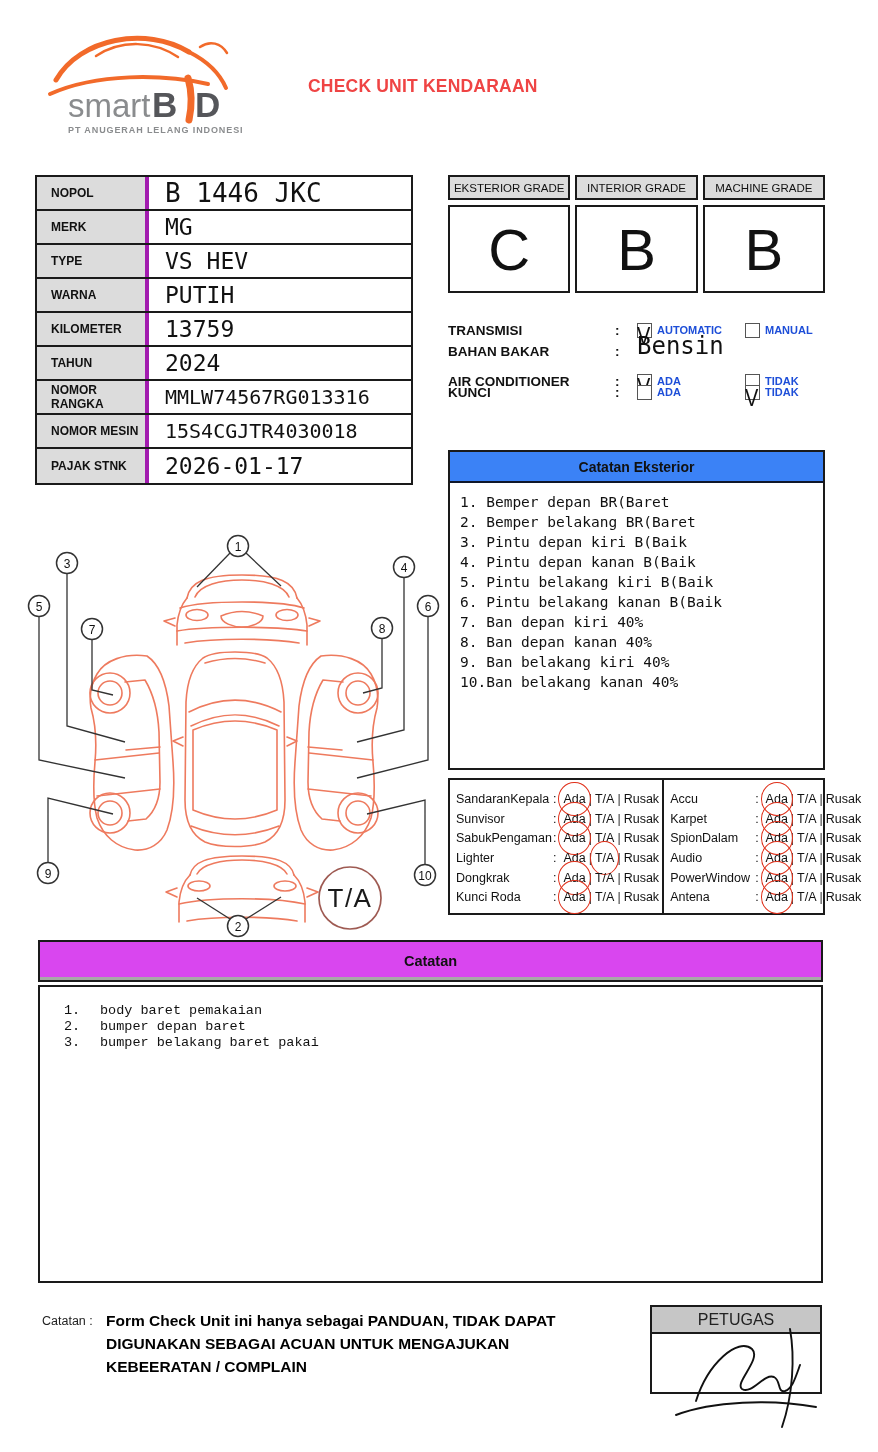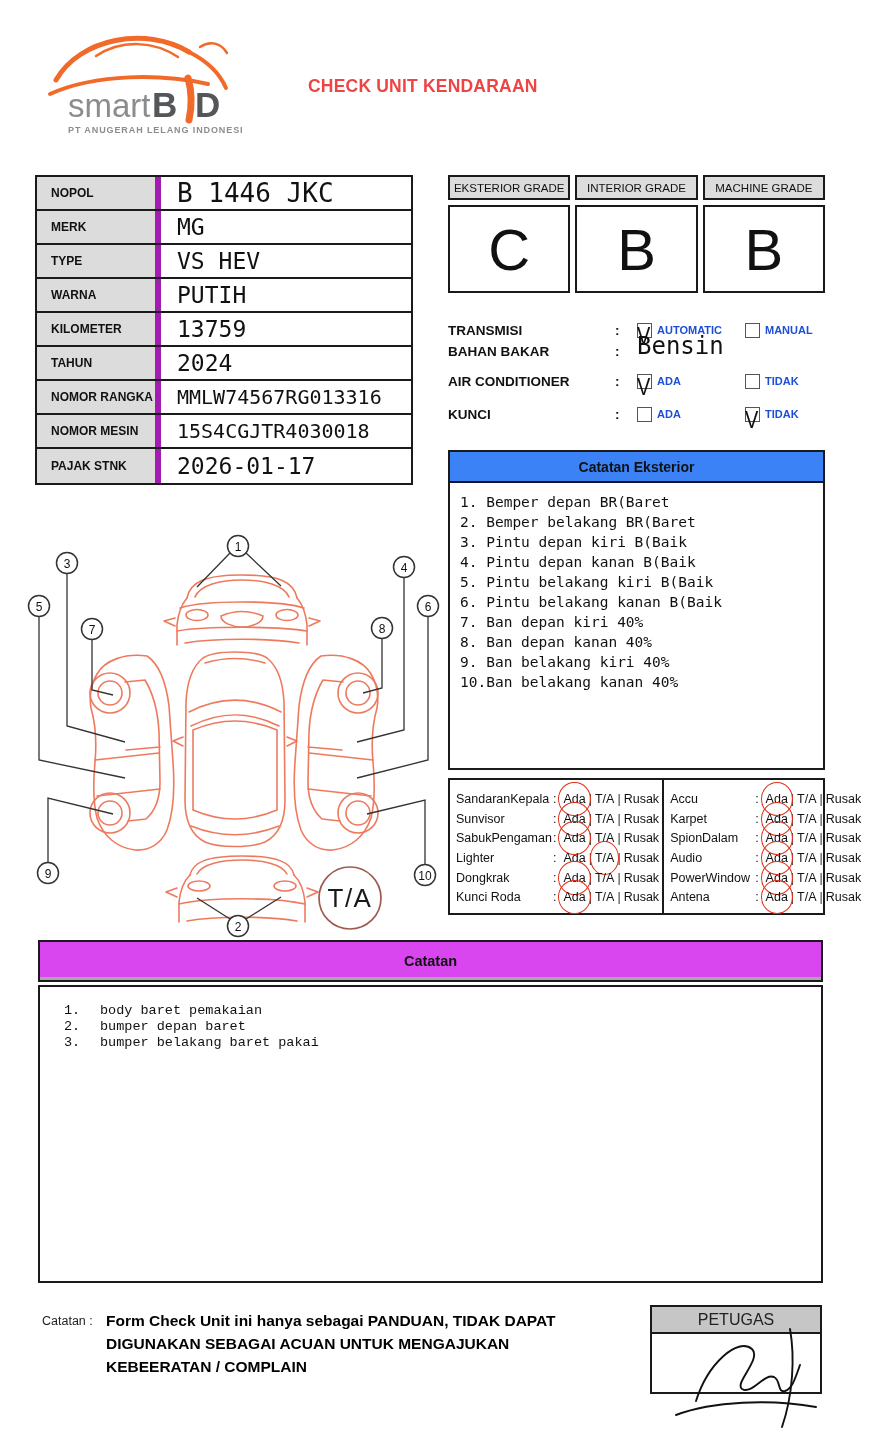--- a/index.html
+++ b/index.html
@@ -10,21 +10,21 @@
     overflow: hidden;
   }
   
   .logo-svg { position:absolute; left:42px; top:24px; width:200px; height:118px; }
   .page-title { position:absolute; left:308px; top:76px; font-size:17.5px; font-weight:bold; letter-spacing:.2px; color:#ef4444; }
 
   
   .vehicle-table { position:absolute; left:35px; top:175px; width:378px; border:2px solid #1a1a1a; background:#fff; }
   .v-row { display:flex; height:34px; border-bottom:2px solid #1a1a1a; }
   .v-row:last-child { border-bottom:none; }
-  .v-label { width:124px; background:#dcdcdc; border-right:6px solid #a21caf; display:flex; align-items:center; padding-left:14px; font-size:12px; font-weight:bold; color:#111; }
+  .v-label { width:112px; background:#dcdcdc; border-right:4px solid #a21caf; display:flex; align-items:center; padding-left:14px; font-size:12px; font-weight:bold; color:#111; }
   .v-value { flex:1; display:flex; align-items:center; padding-left:16px; font-family:"DejaVu Sans Mono", monospace; font-size:23px; color:#111; white-space:nowrap; }
   .v-value.v-lg { font-size:26px; }
   .v-value.v-sm { font-size:20px; }
 
   
   .grades { position:absolute; left:448px; top:175px; width:377px; display:grid; grid-template-columns:1fr 1fr 1fr; gap:5px; }
   .grade-head { height:25px; border:2px solid #1a1a1a; background:#dcdcdc; display:flex; align-items:center; justify-content:center; font-size:11.5px; color:#111; }
   .grade-val  { height:88px; border:2px solid #1a1a1a; background:#fff; display:flex; align-items:center; justify-content:center; font-size:58px; font-weight:400; color:#111; }
 
   
@@ -170,21 +170,21 @@
       <span class="cb">
           <span class="v-mark">V</span>
         </span>
       <span class="cb-label">ADA</span>
     </span>
     <span class="f-opt o2">
       <span class="cb"></span>
       <span class="cb-label">TIDAK</span>
     </span>
   </div>
-  <div class="f-row" style="top:401px">
+  <div class="f-row" style="top:379px">
     <span class="f-label">KUNCI</span>
     <span class="f-colon">:</span>
     <span class="f-opt o1">
       <span class="cb"></span>
       <span class="cb-label">ADA</span>
     </span>
     <span class="f-opt o2">
       <span class="cb">
           <span class="v-mark">V</span>
         </span>

